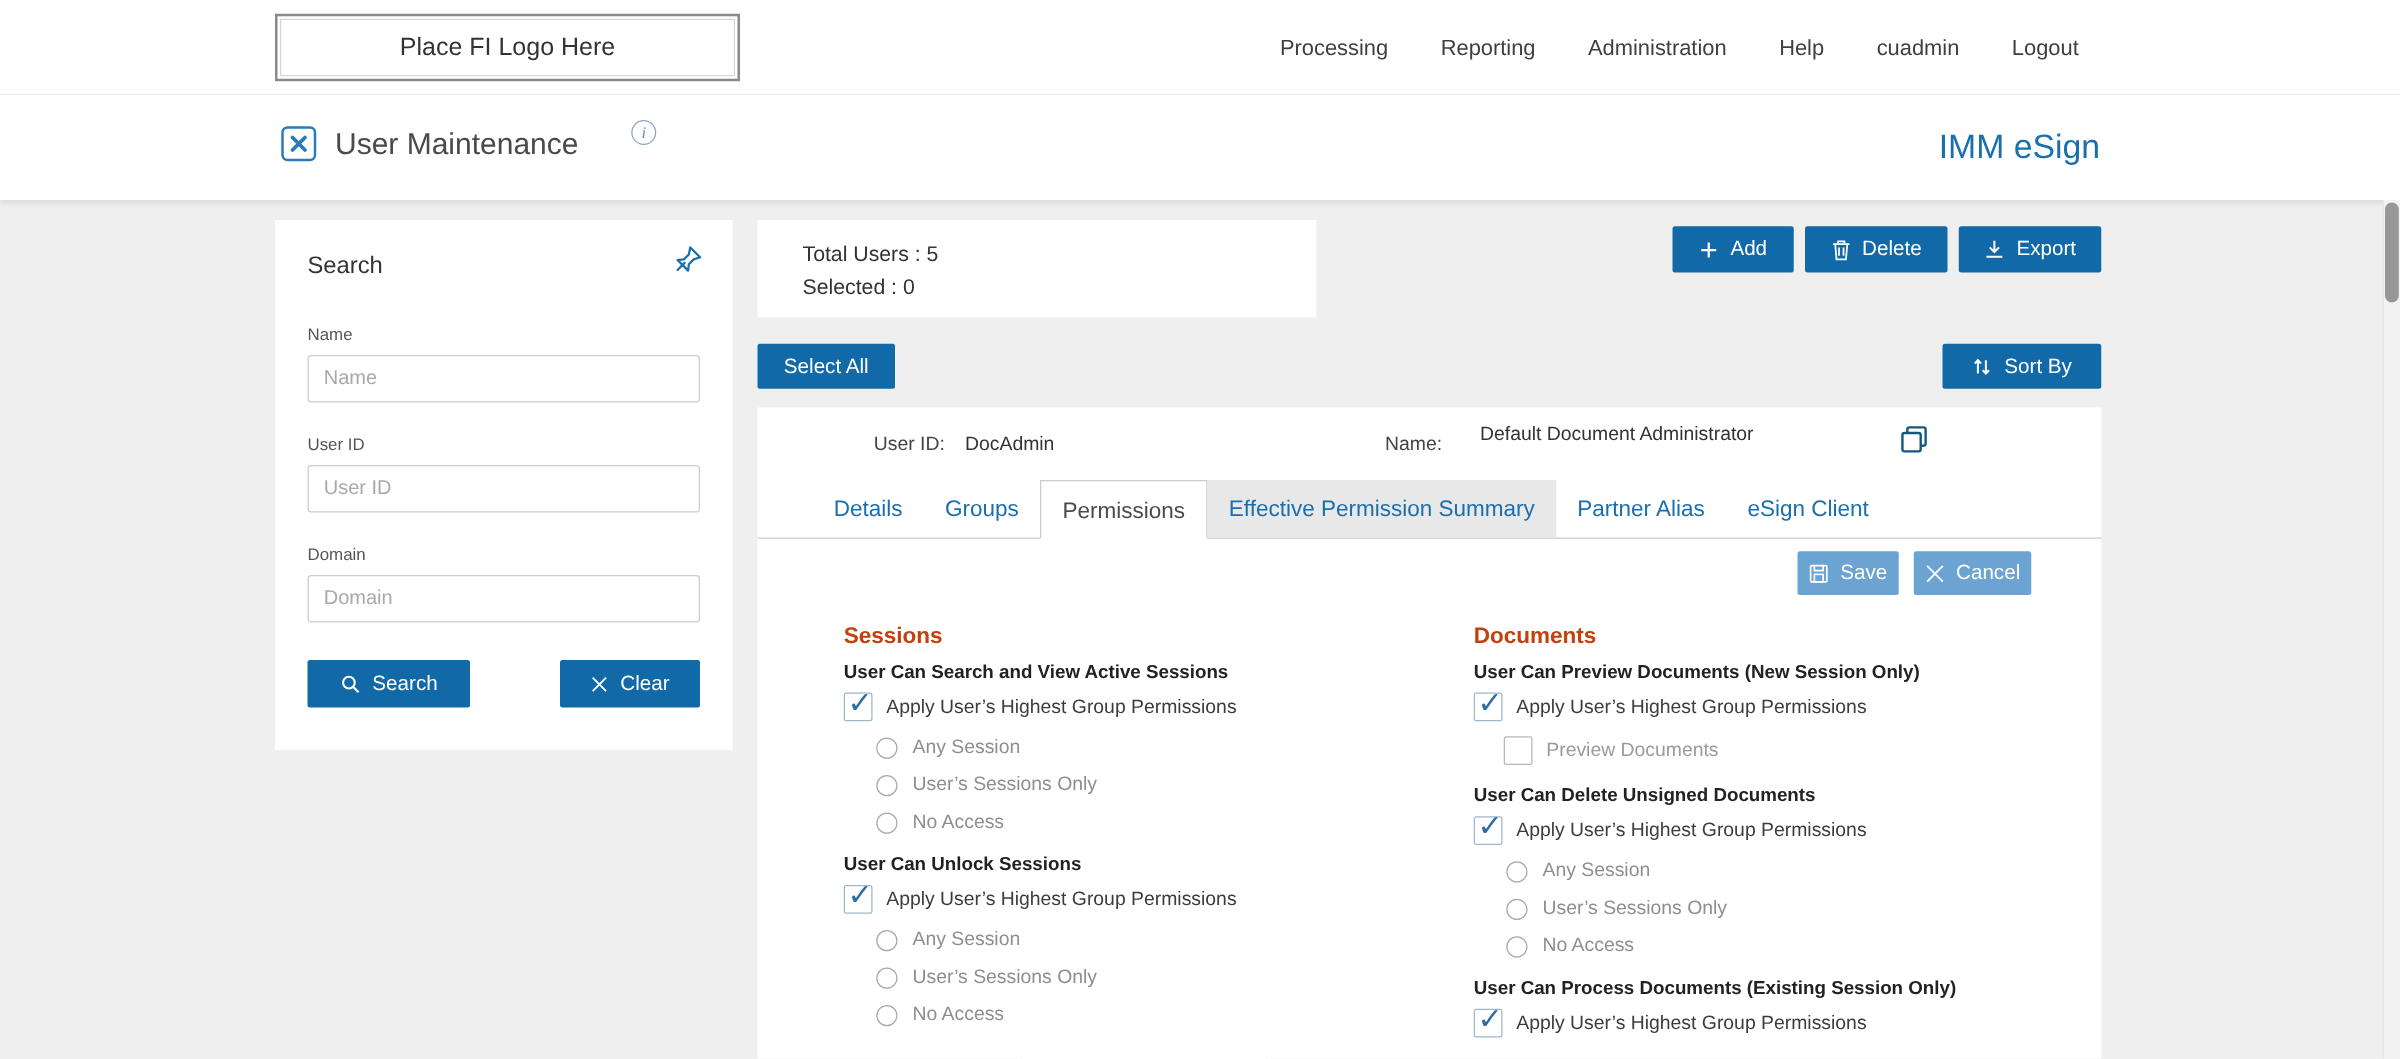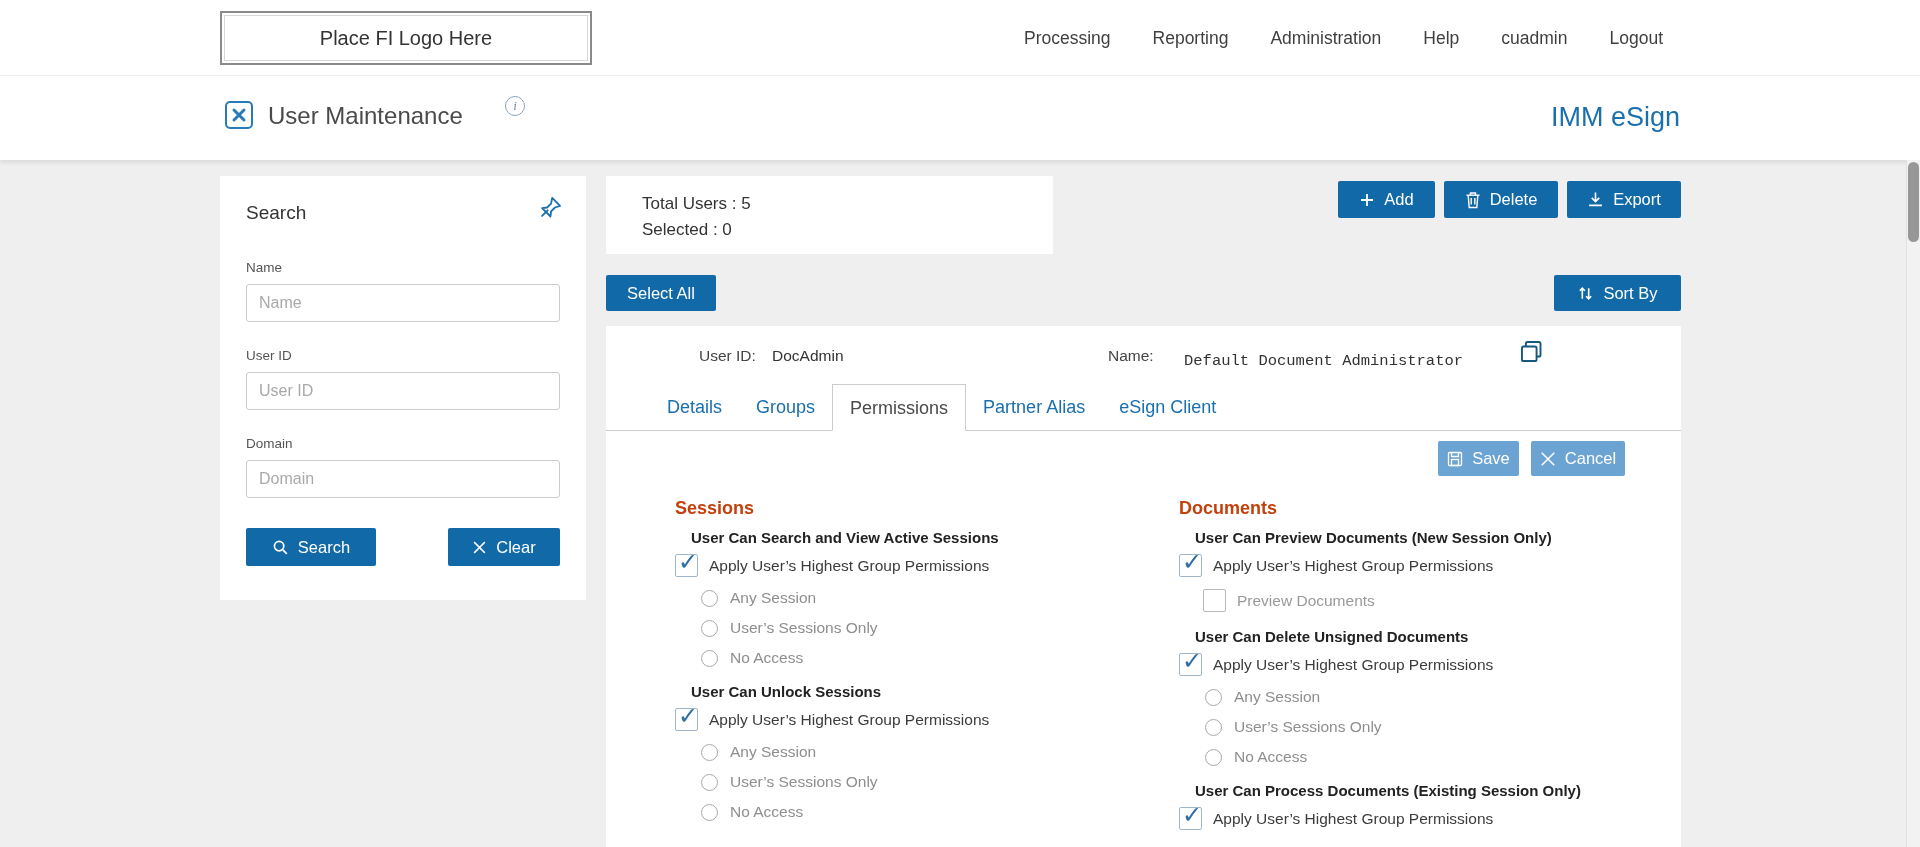--- a/index.html
+++ b/index.html
@@ -76,38 +76,38 @@
   .btn-exp { width:114px; height:37px; }
   .row2 { margin-top:21px; display:flex; justify-content:space-between; }
   .btn-selectall { width:110px; height:36px; }
   .btn-sortby { width:127px; height:36px; }
   
   .user-card { position:absolute; top:150px; left:0; width:1075px; bottom:0; background:#fff; overflow:hidden; }
   .card-head { position:relative; height:58px; font-size:15.5px; color:#333; }
   .uid-label   { position:absolute; left:93px;  top:21px; color:#444; }
   .uid-value   { position:absolute; left:166px; top:21px; }
   .name-label  { position:absolute; left:502px; top:21px; color:#444; }
-  .name-value  { position:absolute; left:578px; top:26px;font-family:Liberation Mono, monospace; }
+  .name-value  { position:absolute; left:578px; top:13px; }
   .copy-btn { position:absolute; right:136px; top:12px; cursor:pointer; }
   .tabs { display:flex; align-items:stretch; padding-left:44px; border-bottom:1px solid #ccc; height:47px; font-size:18px; }
   .tab { padding:13px 17px 0 17px; color:#1a6fad; cursor:pointer; white-space:nowrap; }
   .tab.active {
     background:#fff; border:1px solid #ccc; border-bottom:1px solid #fff;
     margin-bottom:-1px; color:#4a4a4a;
   }
   .tab.shaded { background:#e8e8e8; }
   .save-row { display:flex; justify-content:flex-end; gap:12px; padding:10px 56px 0 0; }
   .btn-save { width:81px; }
   .btn-cancel { width:94px; }
   
   .perm-body { display:flex; padding:18px 0 0 69px; }
   .col-left { width:504px; }
   .col-right { flex:1; }
   .sec-heading { font-size:18px; font-weight:bold; color:#c2410c; margin:4px 0 10px; }
-  .grp-title { font-size:15px; font-weight:bold; color:#222; margin:16px 16px 8px; }
+  .grp-title { font-size:15px; font-weight:bold; color:#222; margin:16px 0 8px; }
   .grp-title.first { margin-top:2px; }
   .cb-row { display:flex; align-items:center; gap:11px; margin:6px 0 8px; cursor:pointer; }
   .cb { width:23px; height:23px; border:1px solid #9fb6cd; border-radius:2px; background:#fff; position:relative; flex:none; }
   .cb .tick { position:absolute; left:2px; top:-7px; font-size:24px; color:#2e6da4; }
   .cb.unchecked { border-color:#b8b8b8; }
   .cb-label { font-size:15.5px; color:#3c3c3c; }
   .cb-row.sub { margin-left:24px; margin-top:12px; }
   .cb-row.sub .cb-label { color:#9a9a9a; }
   .radio-row { display:flex; align-items:center; gap:12px; margin:12px 0 12px 26px; cursor:pointer; }
   .radio { width:17px; height:17px; border:1px solid #a9a9a9; border-radius:50%; background:#fff; flex:none; }
@@ -244,20 +244,21 @@
             <rect x="7" y="3.5" width="13" height="13" rx="1.5"></rect>
             <rect x="3.5" y="7.5" width="13" height="13" rx="1.5" fill="#fff"></rect>
           </svg>
         </span>
       </div>
 
       <div class="tabs">
         <div class="tab">Details</div>
         <div class="tab">Groups</div>
         <div class="tab active">Permissions</div>
+        <div class="tab shaded">Effective Permission Summary</div>
         <div class="tab">Partner Alias</div>
         <div class="tab">eSign Client</div>
       </div>
 
       <div class="save-row">
         <button class="btn btn-light btn-save">
           <span>
             <svg width="16" height="16" viewBox="0 0 16 16" fill="none" stroke="#fff" stroke-width="1.3">
               <rect x="1.5" y="1.5" width="13" height="13" rx="1"></rect>
               <path d="M4.5 1.5 V5.5 H11.5 V1.5"></path>

